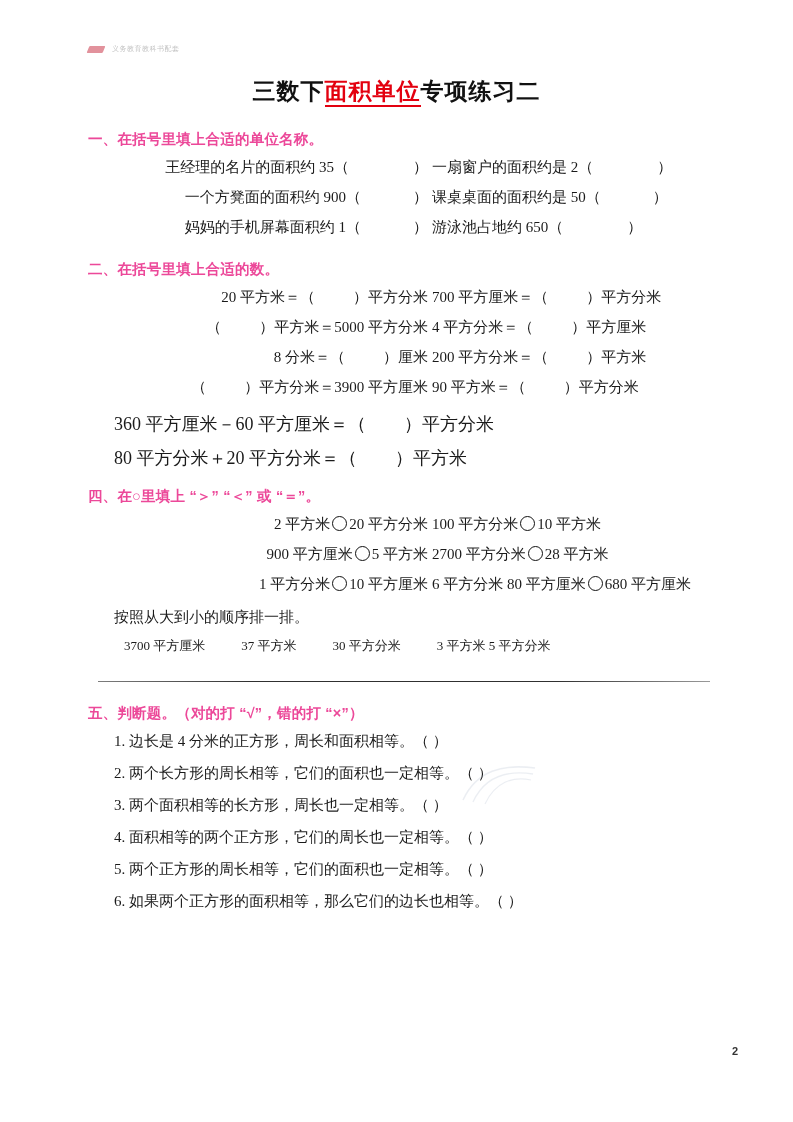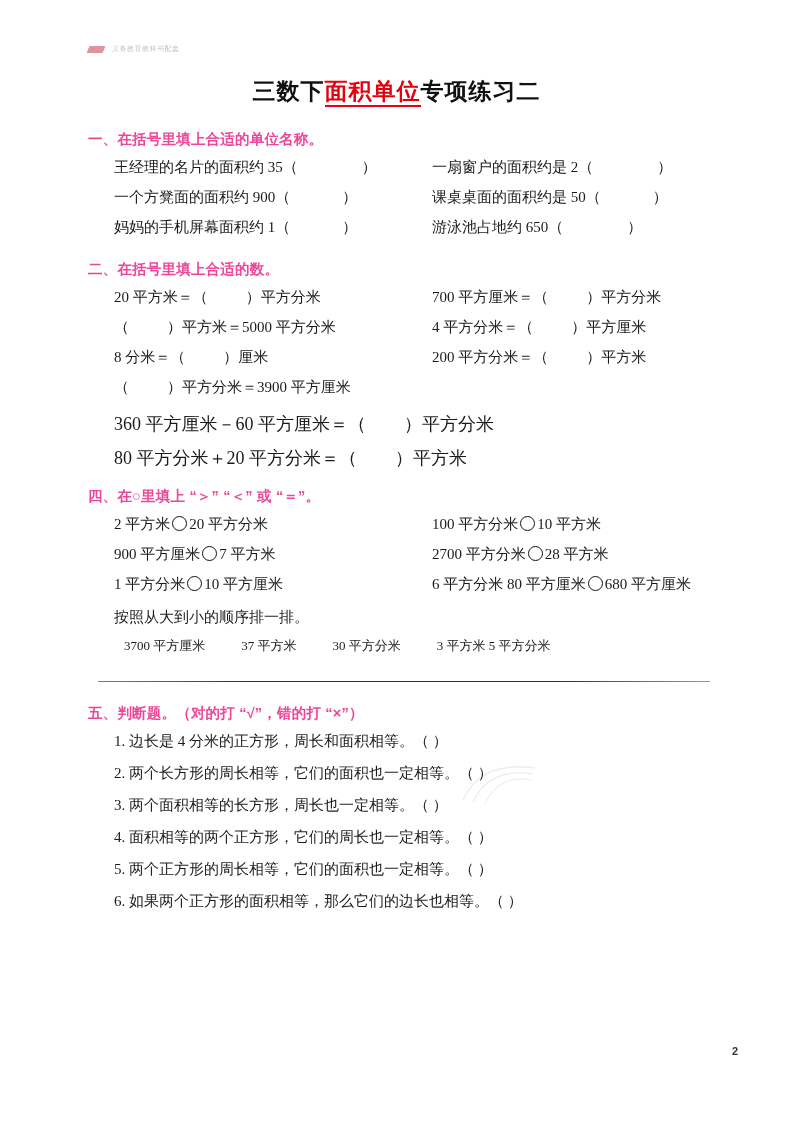--- a/index.html
+++ b/index.html
@@ -91,21 +91,21 @@
 
   .rows { margin: 0 0 0 0; }
 
   .row2 {
     display: flex;
     margin-bottom: 11px;
     font-size: 15px;
     line-height: 1.25;
     white-space: nowrap;
   }
-  .row2 .c1 { width: 340px; padding-left: 26px; }
+  .row2 .c1 { width: 340px; padding-left: 26px; text-align: right; }
   .row2 .c2 { flex: 1; padding-left: 4px; }
 
   .row1 {
     padding-left: 26px;
     margin-bottom: 11px;
     font-size: 18px;
     line-height: 1.25;
     white-space: nowrap;
   }
 
@@ -220,36 +220,37 @@
         <div class="row2">
           <div class="c1"><span>（</span><span class="gap g-md"></span><span>）平方米＝5000 平方分米</span></div>
           <div class="c2"><span>4 平方分米＝（</span><span class="gap g-md"></span><span>）平方厘米</span></div>
         </div>
         <div class="row2">
           <div class="c1"><span>8 分米＝（</span><span class="gap g-md"></span><span>）厘米</span></div>
           <div class="c2"><span>200 平方分米＝（</span><span class="gap g-md"></span><span>）平方米</span></div>
         </div>
         <div class="row2">
           <div class="c1"><span>（</span><span class="gap g-md"></span><span>）平方分米＝3900 平方厘米</span></div>
+          <div class="c2"><span>90 平方米＝（</span><span class="gap g-md"></span><span>）平方分米</span></div>
         </div>
 
         <div class="row1" style="margin-top:17px;"><span>360 平方厘米－60 平方厘米＝（</span><span class="gap g-md"></span><span>）平方分米</span></div>
         <div class="row1"><span>80 平方分米＋20 平方分米＝（</span><span class="gap g-md"></span><span>）平方米</span></div>
       </div>
     </div>
 
     <div class="sec-block" style="margin-top:10px;">
       <div class="sec-head">四、在○里填上 “＞” “＜” 或 “＝”。</div>
       <div class="rows">
         <div class="row2">
           <div class="c1"><span>2 平方米</span><span class="circ"></span><span>20 平方分米</span></div>
           <div class="c2"><span>100 平方分米</span><span class="circ"></span><span>10 平方米</span></div>
         </div>
         <div class="row2">
-          <div class="c1"><span>900 平方厘米</span><span class="circ"></span><span>7 平方米</span></div>
+          <div class="c1"><span>900 平方厘米</span><span class="circ"></span><span>5 平方米</span></div>
           <div class="c2"><span>2700 平方分米</span><span class="circ"></span><span>28 平方米</span></div>
         </div>
         <div class="row2">
           <div class="c1"><span>1 平方分米</span><span class="circ"></span><span>10 平方厘米</span></div>
           <div class="c2"><span>6 平方分米 80 平方厘米</span><span class="circ"></span><span>680 平方厘米</span></div>
         </div>
       </div>
 
       <div class="subq">按照从大到小的顺序排一排。</div>
       <div class="order-row">

